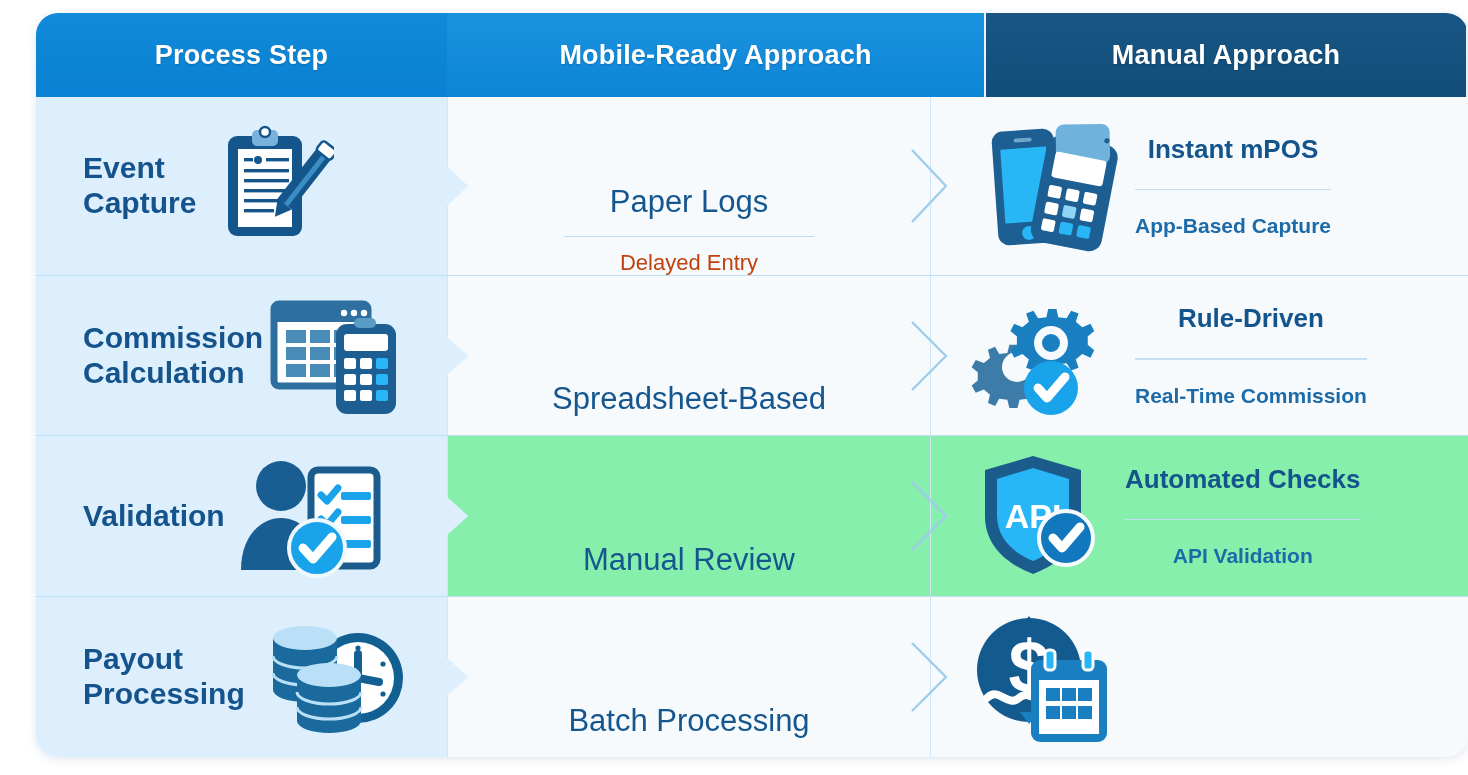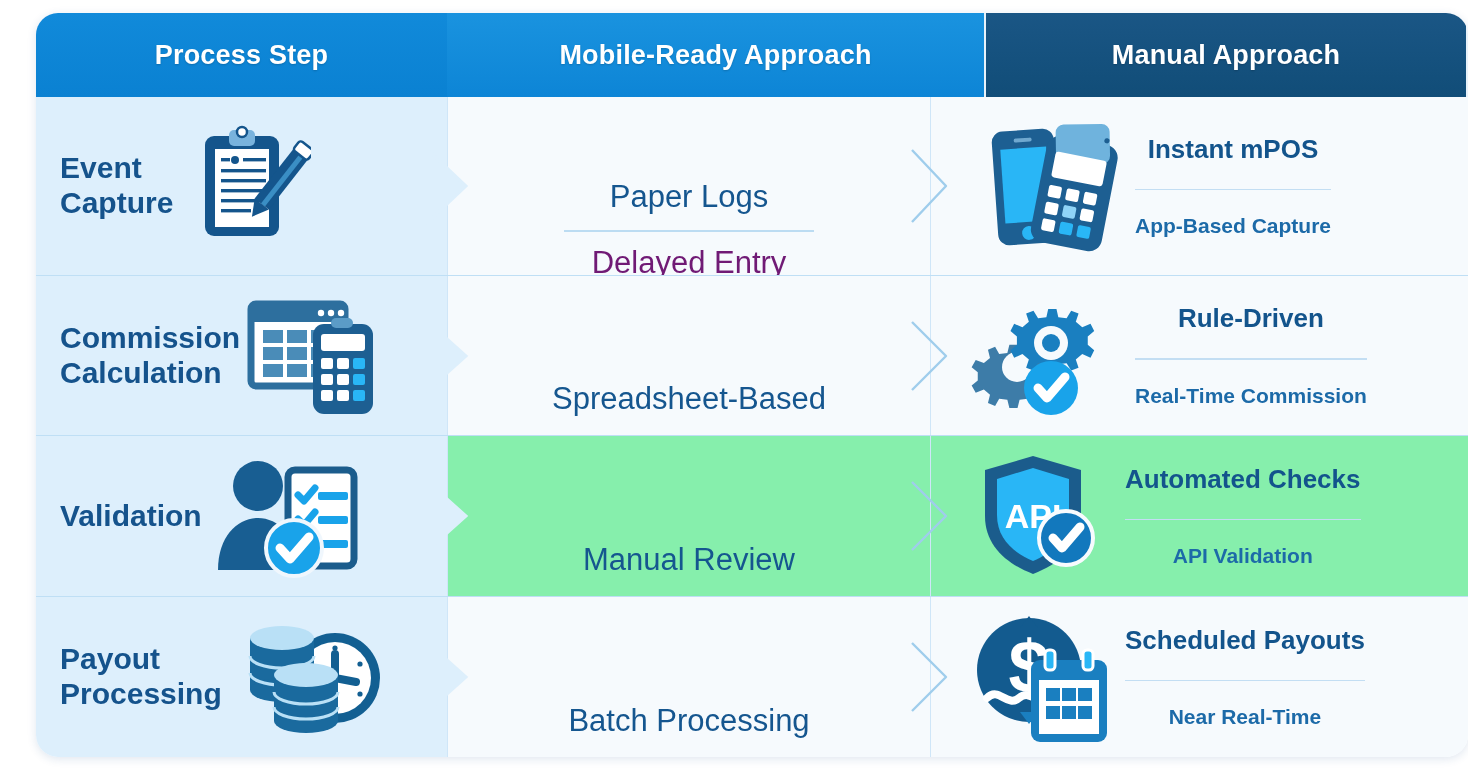--- a/index.html
+++ b/index.html
@@ -51,36 +51,36 @@
 
   .row.odd .cell.mid,.row.odd .cell.right{background:#f6fafd;}
   .row.even .cell.mid,.row.even .cell.right{background:#86efac;}
 
   
   .chev{position:absolute;top:50%;transform:translateY(-50%);z-index:4;pointer-events:none;}
   .chev.a{right:-23px;}
   .chev.b{right:-22px;}
 
   
-  .leftwrap{display:flex;align-items:center;height:100%;padding-left:24px;box-sizing:border-box;gap:10px;}
+  .leftwrap{display:flex;align-items:center;height:100%;padding-left:47px;box-sizing:border-box;gap:10px;}
   .steptitle{
     color:#15538c;font-size:30px;font-weight:bold;line-height:1.16;
     max-width:175px;flex:0 0 auto;
   }
   .stepicon{flex:0 0 auto;display:flex;align-items:center;justify-content:center;}
 
   
   .midwrap{
     height:100%;display:flex;flex-direction:column;
     align-items:center;justify-content:center;
     padding:0 40px;box-sizing:border-box;margin-top:44px;
   }
   .mid-a{color:#15568f;font-size:31px;font-weight:500;line-height:1.25;}
   .mid-rule{width:250px;height:1.5px;background:#bcdcf2;margin:14px 0 12px;}
-  .mid-b{color:#701a75;font-size:31px;font-weight:500;line-height:1.25;}
+  .mid-b{color:#c2410c;font-size:22px;font-weight:500;line-height:1.25;}
 
   
   .rightwrap{display:flex;align-items:center;height:100%;padding-left:40px;box-sizing:border-box;gap:14px;}
   .righticon{flex:0 0 auto;display:flex;align-items:center;justify-content:center;}
   .righttext{display:flex;flex-direction:column;align-items:center;gap:16px;}
   .r-title{color:#13548c;font-size:26px;font-weight:bold;line-height:1.2;white-space:nowrap;}
   .r-rule{height:1.5px;background:#c3def3;margin:8px 0 7px;width:100%;min-width:180px;}
   .r-sub{color:#1c6aa8;font-size:21px;font-weight:700;line-height:1.2;white-space:nowrap;}
 
   svg{display:block;}
@@ -417,24 +417,19 @@
                 <g fill="#1a7fc0">
                   <rect x="75" y="78" width="14" height="13"></rect>
                     <rect x="91" y="78" width="14" height="13"></rect>
                     <rect x="107" y="78" width="14" height="13"></rect>
                   <rect x="75" y="96" width="14" height="13"></rect>
                     <rect x="91" y="96" width="14" height="13"></rect>
                     <rect x="107" y="96" width="14" height="13"></rect>
                 </g>
               </svg>
             </div>
-            <div class="righttext">
-              <div class="r-title">Scheduled Payouts</div>
-              <div class="r-rule"></div>
-              <div class="r-sub">Near Real-Time</div>
-            </div>
           </div>
         </div>
       </div>
 
     </div>
   </div>
 </div>
 
 </body></html>

